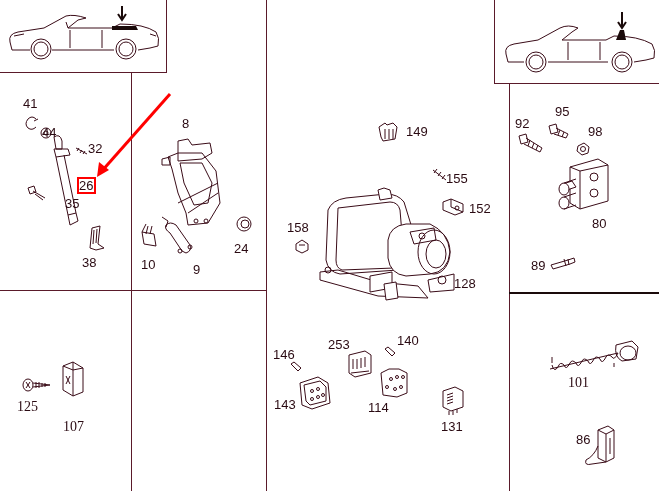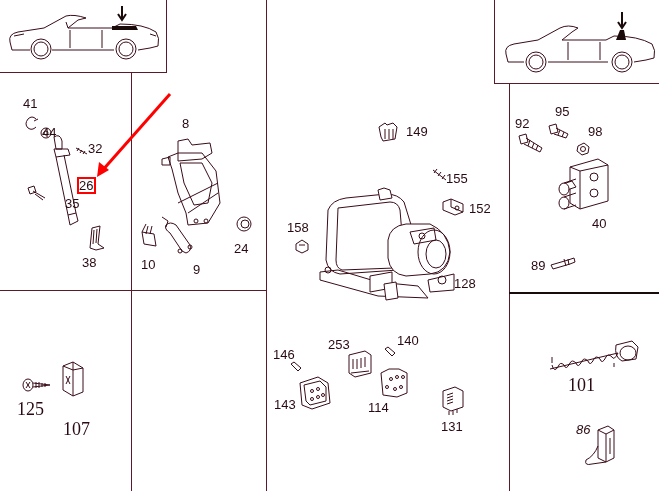--- a/index.html
+++ b/index.html
@@ -1,21 +1,21 @@
 <!DOCTYPE html>
 <html><head>
 <meta charset="utf-8">
 <style>
   html, body { margin: 0; padding: 0; background: #ffffff; }
   body { width: 659px; height: 491px; position: relative; overflow: hidden;
          font-family: "Liberation Sans", "DejaVu Sans", sans-serif; }
   .canvas { position: absolute; left: 0; top: 0; width: 659px; height: 491px; }
   .line { position: absolute; background: #5a1a2a; }
   .label { position: absolute; font-size: 13px; color: #2a0a12; line-height: 1; white-space: nowrap; }
-  .label.serif { font-family: "Liberation Serif", "DejaVu Serif", serif; font-size: 18px; }
+  .label.serif { font-family: "Liberation Serif", "DejaVu Serif", serif; font-size: 14px; }
   .box { position: absolute; border: 1px solid #5a1a2a; background: #fff; }
   svg { position: absolute; overflow: visible; }
   .part { fill: none; stroke: #3a0c18; stroke-width: 1; }
   .part-fill { fill: #fff; stroke: #3a0c18; stroke-width: 1; }
   .highlight-box { position: absolute; border: 2px solid #ff0000; box-sizing: border-box; }
 </style>
 </head>
 <body>
 
 <div class="canvas">
@@ -237,35 +237,35 @@
 
   <svg style="left:558px; top:157px;" width="52" height="54" viewBox="0 0 52 54">
     <path class="part-fill" d="M12,10 L40,2 L50,8 L50,44 L22,52 L12,46 Z M12,10 L22,14 L50,8 M22,14 L22,52"></path>
     <circle class="part" cx="36" cy="20" r="4"></circle>
       <circle class="part" cx="36" cy="36" r="4"></circle>
     <path class="part-fill" d="M2,28 L14,24 L18,30 L6,34 Z"></path>
     <ellipse class="part-fill" cx="6" cy="32" rx="5" ry="6"></ellipse>
     <ellipse class="part-fill" cx="6" cy="46" rx="5" ry="6"></ellipse>
     <path class="part" d="M6,26 L18,22 M6,40 L18,36 M6,52 L18,48"></path>
   </svg>
-  <span class="label" style="left:592px; top:217px;">40</span>
+  <span class="label" style="left:592px; top:217px;">80</span>
 
   <span class="label" style="left:531px; top:259px;">89</span>
   <svg style="left:550px; top:256px;" width="26" height="14" viewBox="0 0 26 14">
     <path class="part" d="M1,9 L18,4 L24,2 L25,6 L20,8 L3,13 Z M14,3 L16,10 M18,3 L19,9"></path>
   </svg>
 
   <svg style="left:548px; top:339px;" width="94" height="36" viewBox="0 0 94 36">
     <path class="part" d="M2,30 L70,14"></path>
     <path class="part" d="M4,26 Q6,34 10,28 Q12,22 16,26 Q18,32 22,24 Q24,20 28,24 Q30,30 34,22 Q36,18 40,22 Q42,28 46,20 Q48,16 52,20 Q54,26 58,18 Q60,14 64,18 Q66,22 70,14"></path>
     <path class="part" d="M68,6 L84,2 L90,8 L88,20 L74,22 Q66,18 68,6 Z"></path>
     <ellipse class="part" cx="80" cy="14" rx="8" ry="7"></ellipse>
     <path class="part" d="M4,24 L4,18 M66,24 L66,28"></path>
   </svg>
   <span class="label serif" style="left:568px; top:376px;">101</span>
 
-  <span class="label" style="left:576px; top:423px;font-style:italic;">86</span>
+  <span class="label" style="left:576px; top:433px;">86</span>
   <svg style="left:584px; top:426px;" width="32" height="42" viewBox="0 0 32 42">
     <path class="part-fill" d="M14,4 L24,0 L30,4 L30,32 L22,36 L14,32 Z M14,4 L22,8 L30,4 M22,8 L22,36"></path>
     <path class="part" d="M26,12 L26,28 M14,20 Q10,30 2,34 Q0,40 8,38 L22,36"></path>
   </svg>
 
 </div>
 
 </body></html>

